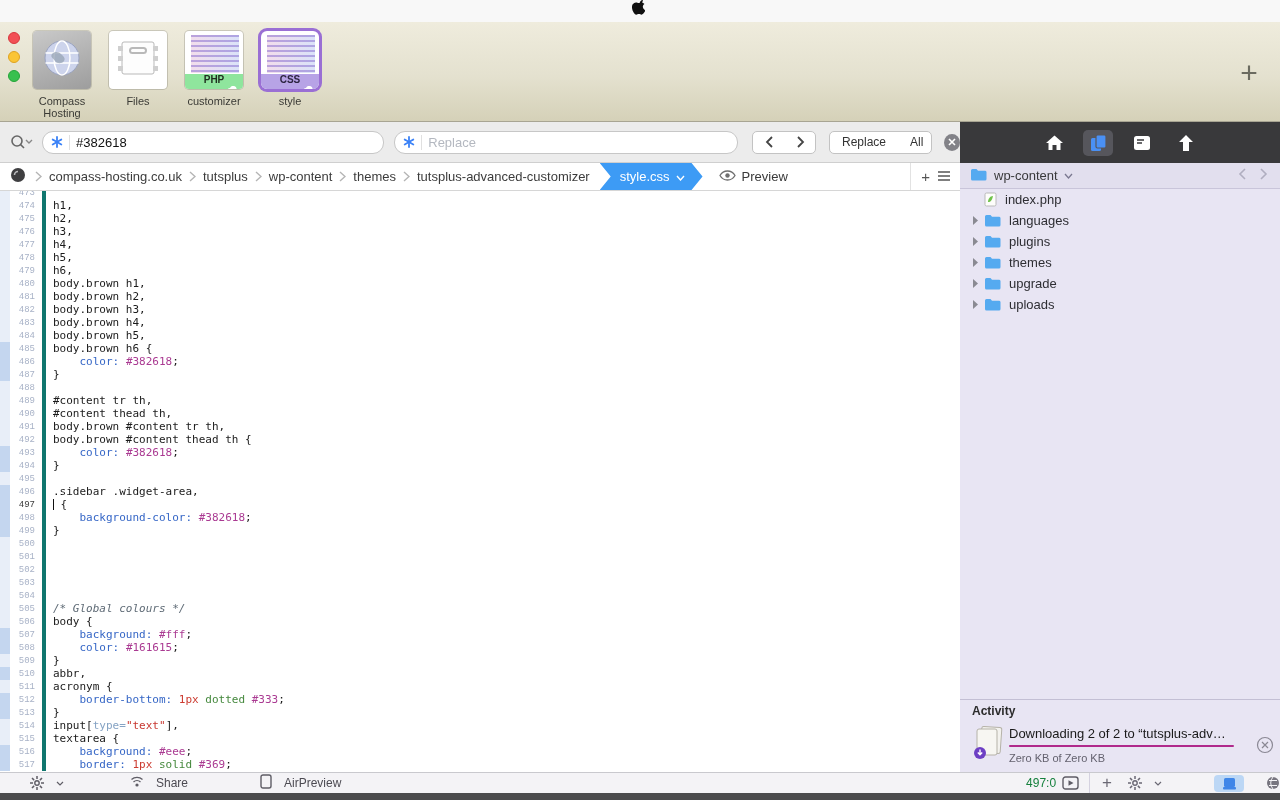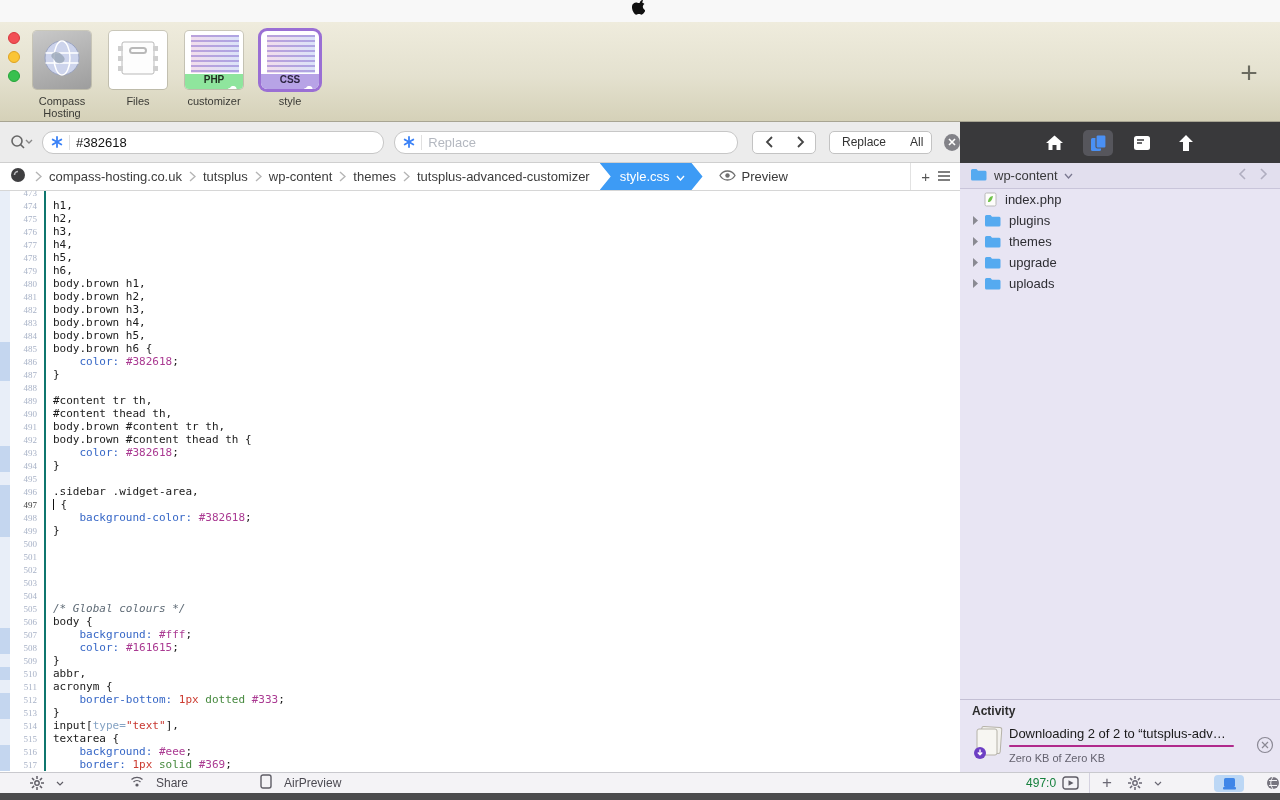--- a/index.html
+++ b/index.html
@@ -82,22 +82,22 @@
   .preview { display:flex; align-items:center; margin-left:16px; gap:6px; color:#3a3a3a; }
   .path-tools { margin-left:auto; display:flex; align-items:center; gap:8px; padding:0 10px;
                 border-left:1px solid #e2e2e2; height:100%; color:#555; }
 
   
   .editor { position:absolute; top:191px; left:0; width:960px; height:581px; background:#fff; overflow:hidden; }
   .code-lines { position:absolute; top:-5px; left:0; width:100%; }
   .code-row { display:flex; height:13px; align-items:center; }
   .mk { width:10px; align-self:stretch; background:#e8eef8; }
   .code-row.marked .mk { background:#c4d6ef; }
-  .lnum { width:36px; text-align:right; padding-right:7px; font-family:Liberation Serif, serif;
-          font-size:9px; color:#a8b2c7; border-right:2px solid #0f766e; align-self:stretch;
+  .lnum { width:36px; text-align:right; padding-right:7px; font-family:Liberation Mono, monospace;
+          font-size:9px; color:#a8b2c7; border-right:4px solid #0f766e; align-self:stretch;
           display:flex; align-items:center; justify-content:flex-end; }
   .code-row.current .lnum { color:#3c3c3c; }
   .ctext { font-family:"DejaVu Sans Mono", monospace; font-size:11px; color:#1a1a1a;
            white-space:pre; padding-left:7px; }
   .tk-prop { color:#3566c6; } .tk-val { color:#aa3a92; } .tk-num { color:#cc3b30; }
   .tk-kw { color:#44883c; } .tk-str { color:#c83730; } .tk-attr { color:#85a3c4; }
   .tk-comment { color:#5f6b76; font-style:italic; }
   .caret { display:inline-block; width:1px; height:11px; background:#111; vertical-align:-2px; }
 
   
@@ -741,20 +741,33 @@
 
         <span class="ficon">
           <svg width="13" height="15" viewBox="0 0 13 15">
             <rect x="1" y="1" width="11" height="13" rx="1.5" fill="#fdfdfb" stroke="#b9b9b9"></rect>
             <path d="M4 10c0-3 2-6 5-6-1 4-2 6-5 6z" fill="#6fc24a"></path>
           </svg>
         </span>
         <span>index.php</span>
       </div>
 
+      <div class="filerow t-folder">
+        <span class="tri">
+          <svg width="6" height="9" viewBox="0 0 6 9">
+            <path d="M1 0l5 4.5L1 9z" fill="#8a8a92"></path>
+          </svg>
+        </span>
+        <span class="ficon">
+          <svg width="17" height="13" viewBox="0 0 17 13">
+            <path d="M1 2.5A1.5 1.5 0 012.5 1h4L8 2.8h7A1.5 1.5 0 0116.5 4v7A1.5 1.5 0 0115 12.5H2.5A1.5 1.5 0 011 11z" fill="#55aaf0"></path>
+          </svg>
+        </span>
+        <span>languages</span>
+      </div>
 
       <div class="filerow t-folder">
         <span class="tri">
           <svg width="6" height="9" viewBox="0 0 6 9">
             <path d="M1 0l5 4.5L1 9z" fill="#8a8a92"></path>
           </svg>
         </span>
         <span class="ficon">
           <svg width="17" height="13" viewBox="0 0 17 13">
             <path d="M1 2.5A1.5 1.5 0 012.5 1h4L8 2.8h7A1.5 1.5 0 0116.5 4v7A1.5 1.5 0 0115 12.5H2.5A1.5 1.5 0 011 11z" fill="#55aaf0"></path>

